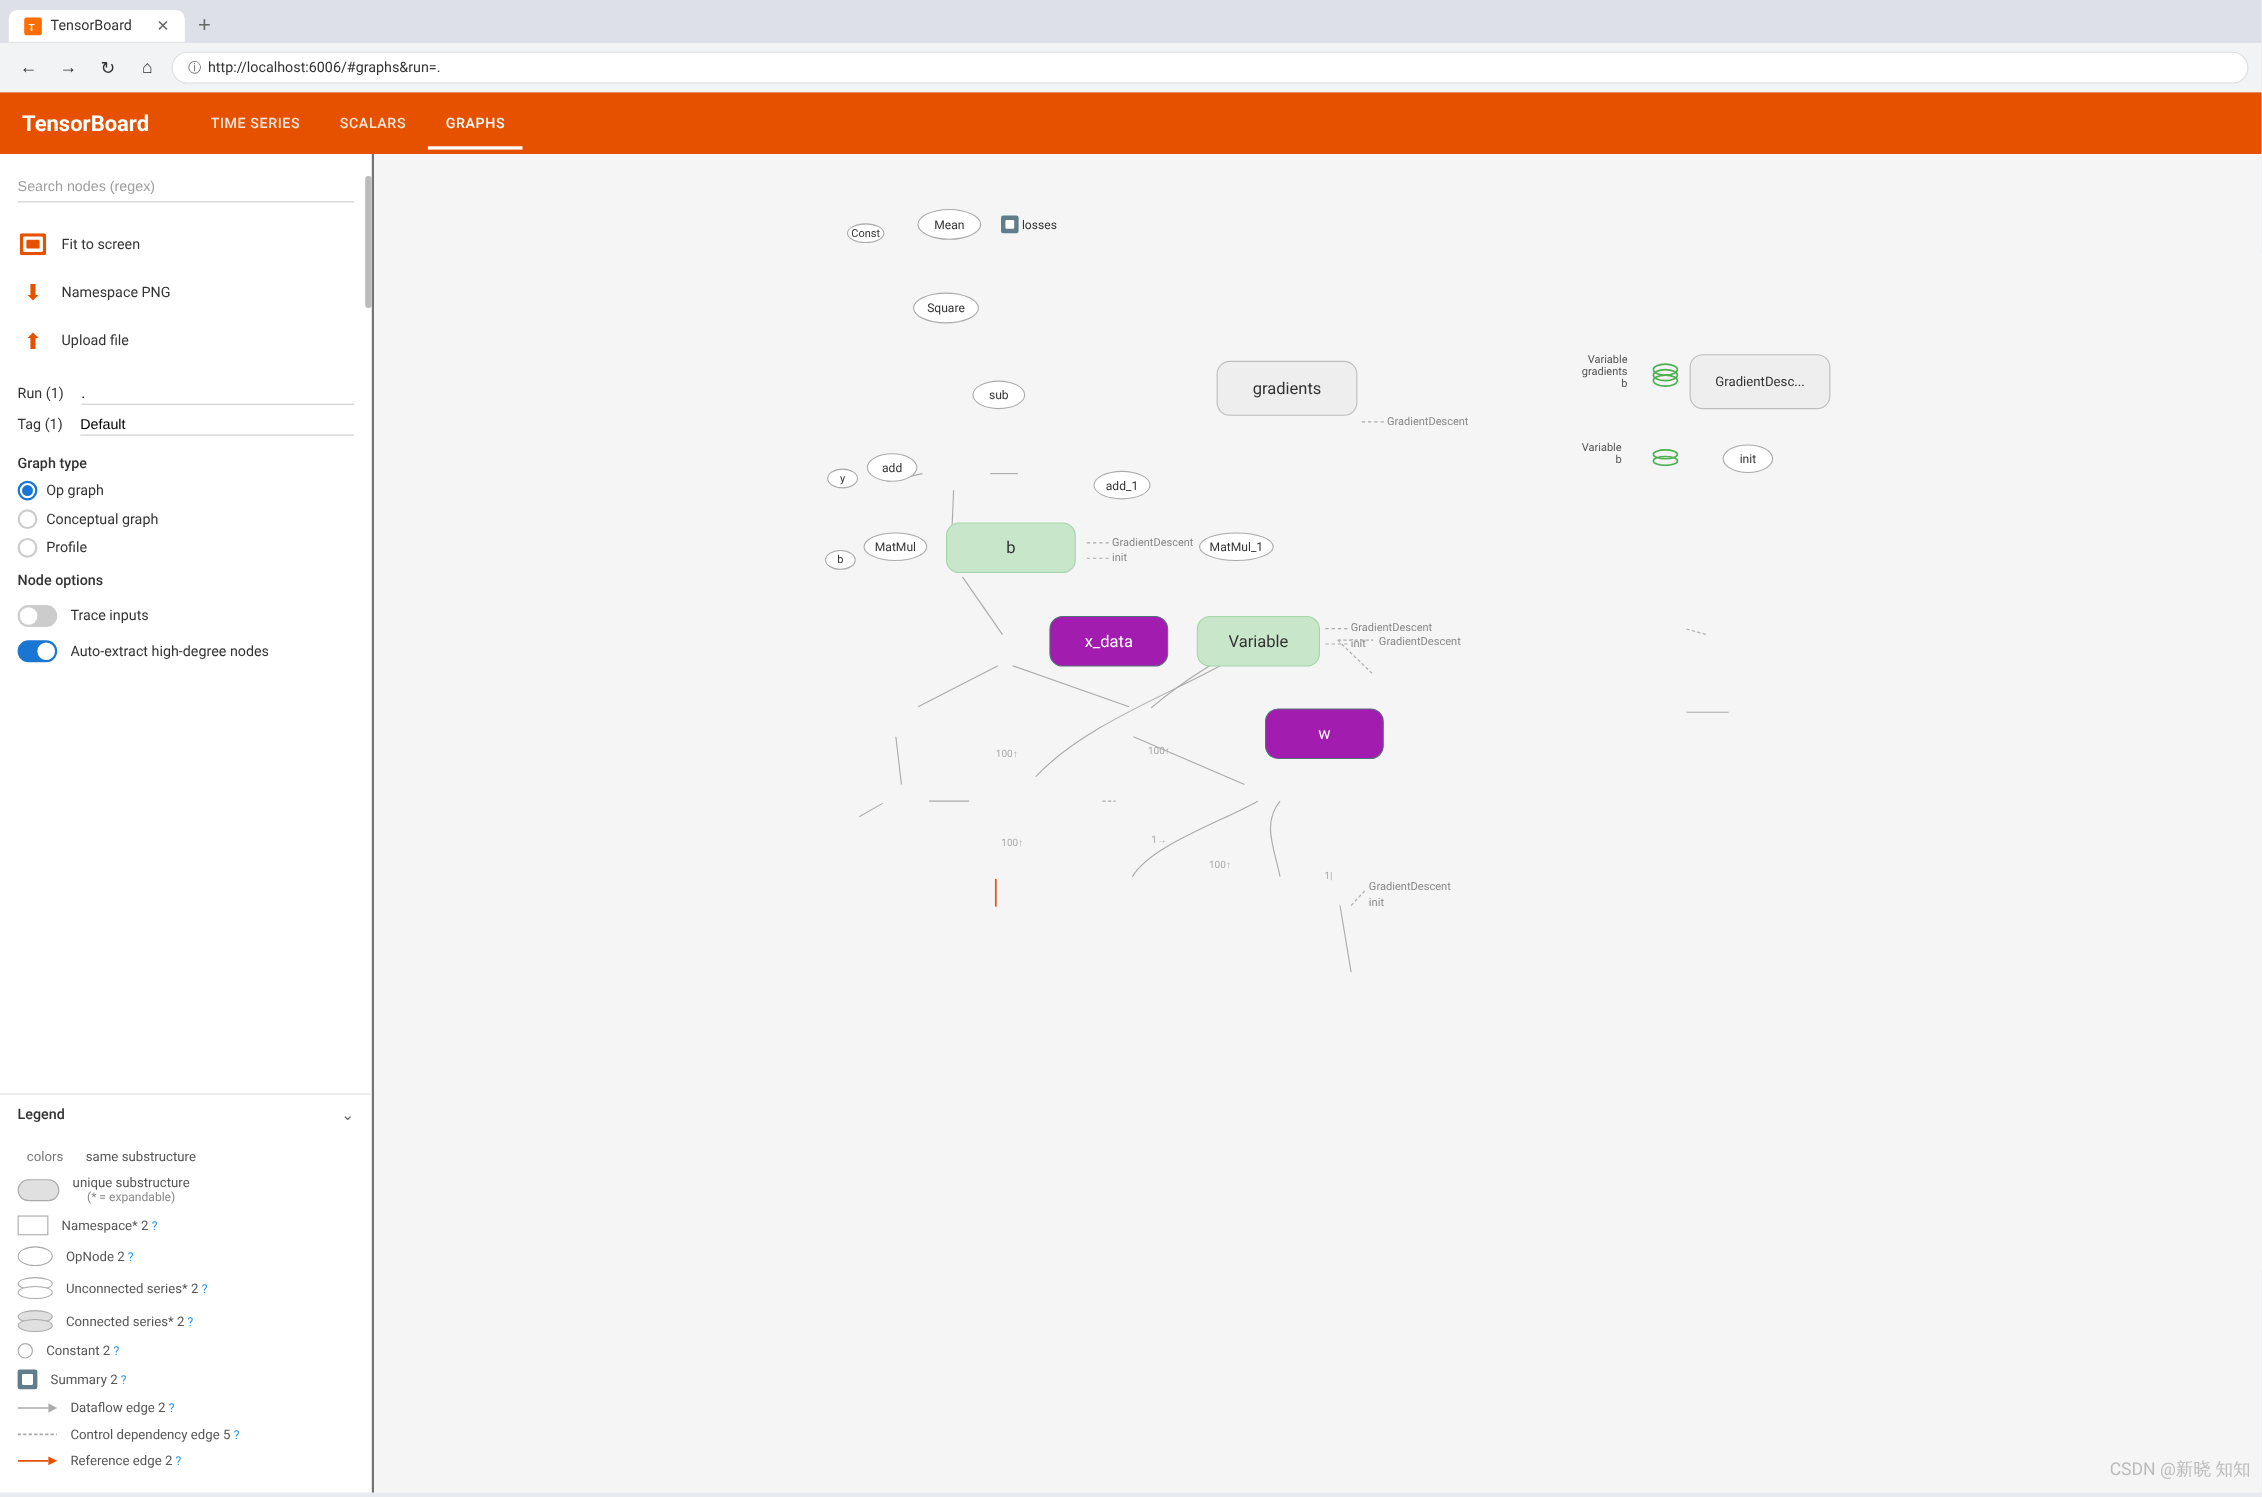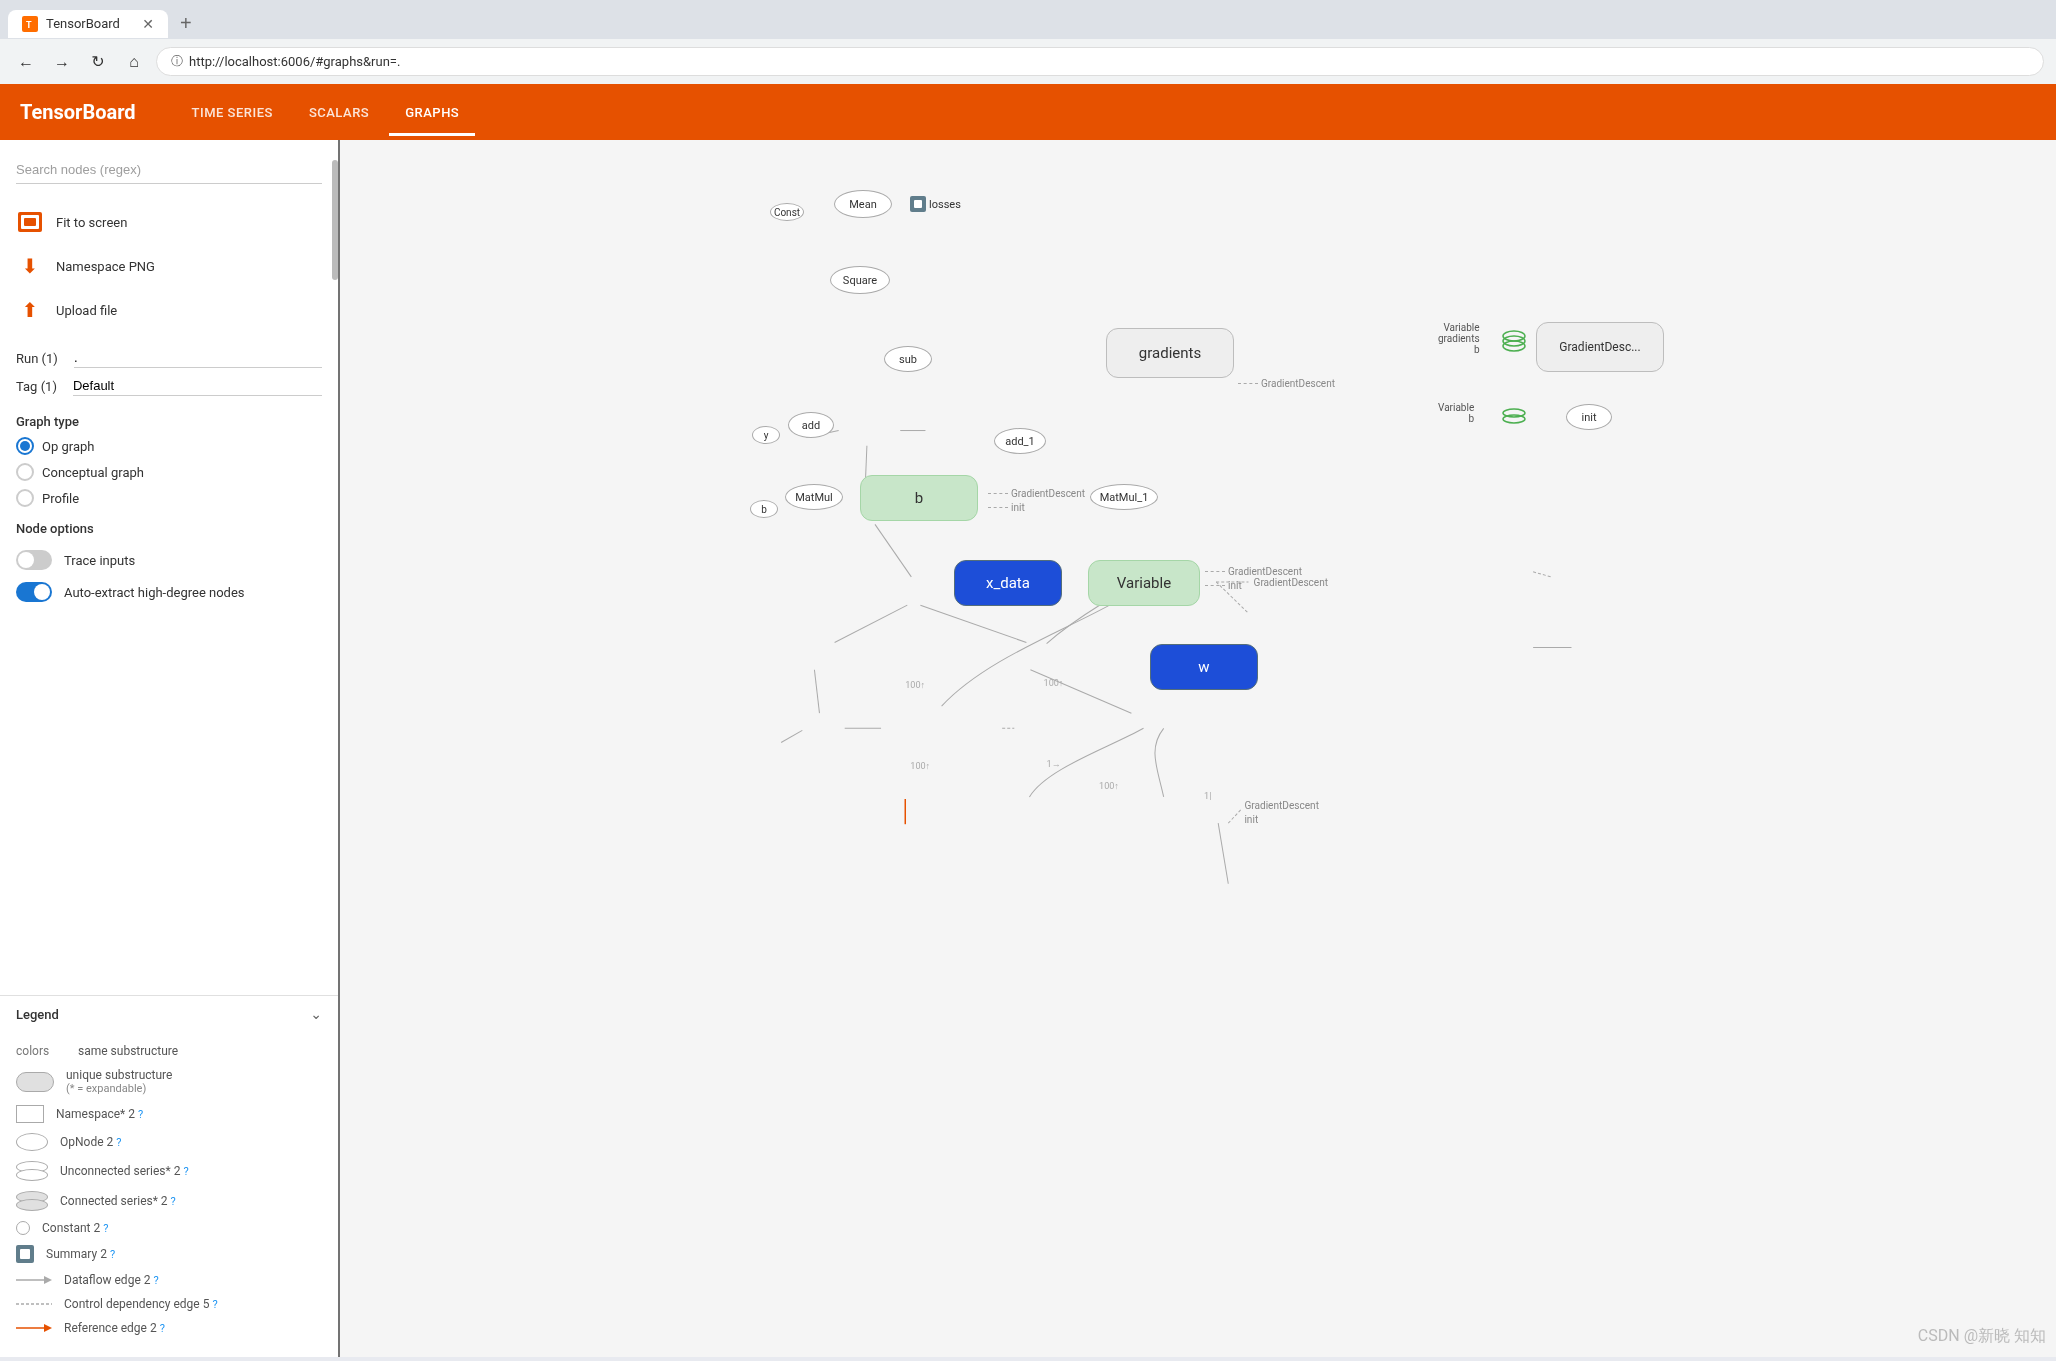--- a/index.html
+++ b/index.html
@@ -57,21 +57,21 @@
     .toggle { width: 36px; height: 20px; border-radius: 10px; background: #ccc; position: relative; cursor: pointer; }
     .toggle.on { background: #1976d2; }
     .toggle::after { content: ''; position: absolute; top: 2px; left: 2px; width: 16px; height: 16px; background: white; border-radius: 50%; transition: left 0.2s; }
     .toggle.on::after { left: 18px; }
     .toggle-label { font-size: 13px; color: #333; }
 
     .legend-header { display: flex; align-items: center; justify-content: space-between; padding: 10px 16px; border-top: 1px solid #e0e0e0; cursor: pointer; }
     .legend-title { font-size: 13px; font-weight: 500; color: #333; }
     .legend-chevron { font-size: 14px; color: #666; }
     .legend-body { padding: 12px 16px; }
-    .legend-row { display: flex; align-items: center; gap: 12px; margin-bottom: 10px; font-size: 12px; color: #555; }
+    .legend-row { display: flex; align-items: center; gap: 12px; margin-bottom: 10px; font-size: 12px; color: #555; text-align: center; }
     .legend-colors-label { font-size: 12px; color: #777; width: 50px; }
     .shape-rounded-rect { width: 38px; height: 20px; border-radius: 10px; border: 1.5px solid #aaa; background: white; }
     .shape-rounded-rect.gray { background: #e0e0e0; }
     .shape-rect { width: 28px; height: 18px; border: 1.5px solid #aaa; background: white; }
     .shape-ellipse { width: 32px; height: 18px; border-radius: 50%; border: 1.5px solid #aaa; background: white; }
     .shape-stacked { display: flex; flex-direction: column; gap: 2px; }
     .shape-stacked-item { width: 32px; height: 12px; border-radius: 50%; border: 1.5px solid #aaa; background: white; }
     .shape-circle { width: 14px; height: 14px; border-radius: 50%; border: 1.5px solid #aaa; background: white; }
     .shape-summary { width: 18px; height: 18px; background: #607d8b; display: flex; align-items: center; justify-content: center; border-radius: 2px; }
     .shape-summary-inner { width: 10px; height: 10px; background: white; border-radius: 1px; }
@@ -79,21 +79,21 @@
 
     
     .graph-area { flex: 1; background: #f5f5f5; overflow: hidden; position: relative; }
     .graph-canvas { width: 100%; height: 100%; position: relative; }
 
     
     .graph-node { position: absolute; cursor: pointer; }
     .node-ellipse { border-radius: 50%; border: 1.5px solid #aaa; background: white; display: flex; align-items: center; justify-content: center; font-size: 11px; color: #333; }
     .node-large { border-radius: 12px; border: 1.5px solid #9e9e9e; display: flex; align-items: center; justify-content: center; font-size: 15px; font-weight: 400; color: #333; }
     .node-large.green-light { background: #c8e6c9; border-color: #a5d6a7; }
-    .node-large.blue-gray { background: #1d4ed8; border-color: #546e7a; color: white; }
+    .node-large.blue-gray { background: #a21caf; border-color: #546e7a; color: white; }
     .node-large.gray-light { background: #eeeeee; border-color: #bdbdbd; }
 
     .watermark { position: absolute; bottom: 10px; right: 10px; font-size: 16px; color: #bbb; }
 
     
     .graph-svg { position: absolute; top: 0; left: 0; width: 100%; height: 100%; pointer-events: none; }
   </style>
 </head>
 <body>
 

